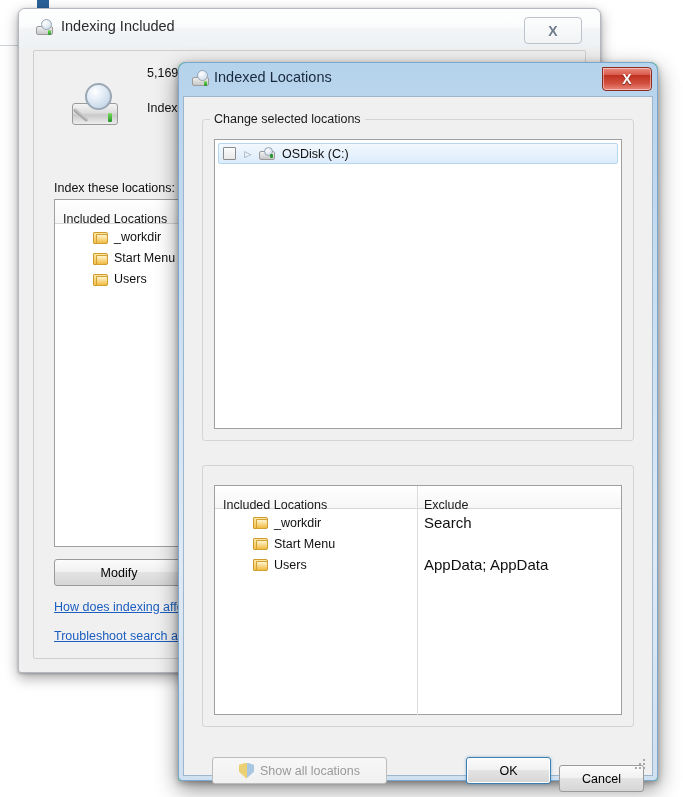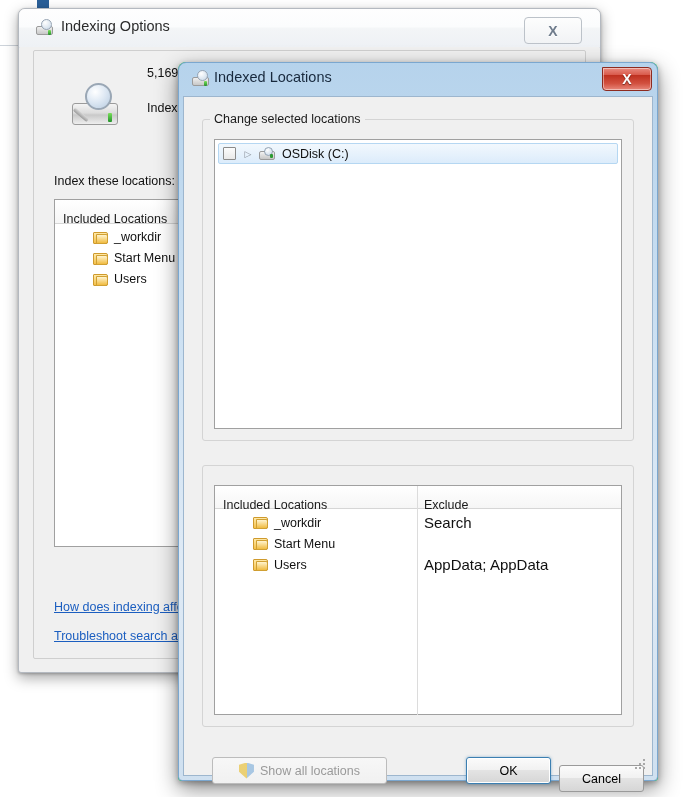--- a/index.html
+++ b/index.html
@@ -250,39 +250,39 @@
 <div class="top-rule"></div>
 
 <div class="win" id="indexing-options">
 
   <div class="titlebar">
     <div class="tinyicon" style="left:16px;top:10px;">
       <div class="b"></div>
         <div class="l"></div>
         <div class="g"></div>
     </div>
-    <div class="title-text">Indexing Options</div>
+    <div class="title-text">Indexing Included</div>
     <div class="closebtn-inactive">
       <span class="x-glyph x-inactive">X</span>
     </div>
   </div>
 
   <div class="body">
     <div class="inner-panel">
 
       <div class="drive-icon" style="left:34px;top:30px;">
         <div class="base"></div>
           <div class="led"></div>
         <div class="handle"></div>
           <div class="lens"></div>
       </div>
       <div class="static" style="left:113px;top:15px;">5,169 ite</div>
       <div class="static" style="left:113px;top:50px;">Indexing</div>
 
-      <div class="static" style="left:20px;top:123px;">Index these locations:</div>
+      <div class="static" style="left:20px;top:130px;">Index these locations:</div>
 
       <div class="listbox" style="left:20px;top:148px;width:282px;height:348px;">
         <div class="tbl-head" style="height:23px;">
           <div class="th" style="left:8px;">Included Locations</div>
         </div>
         <div class="cell-a" style="left:6px;top:30px;">
           <span class="folder">
               <i class="back"></i>
               <i class="front"></i>
             </span>
@@ -297,20 +297,21 @@
         </div>
         <div class="cell-a" style="left:6px;top:72px;">
           <span class="folder">
               <i class="back"></i>
               <i class="front"></i>
             </span>
           <span class="row-text">Users</span>
         </div>
       </div>
 
+      <div class="btn" style="left:20px;top:508px;width:130px;height:27px;">Modify</div>
       <div class="btn" style="left:158px;top:508px;width:130px;height:27px;"></div>
 
       <div class="link" style="left:20px;top:549px;">How does indexing affect</div>
       <div class="link" style="left:20px;top:578px;">Troubleshoot search and</div>
     </div>
   </div>
 </div>
 
 <div class="win" id="indexed-locations">
   <div class="glass"></div>

